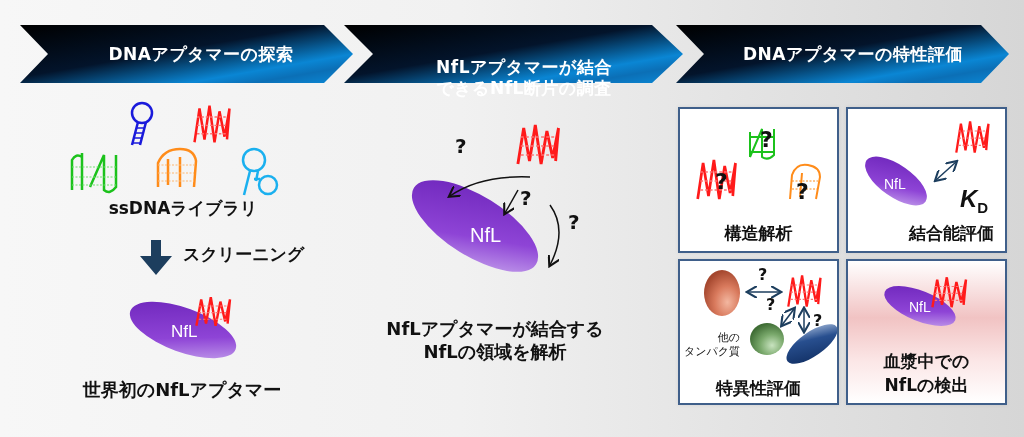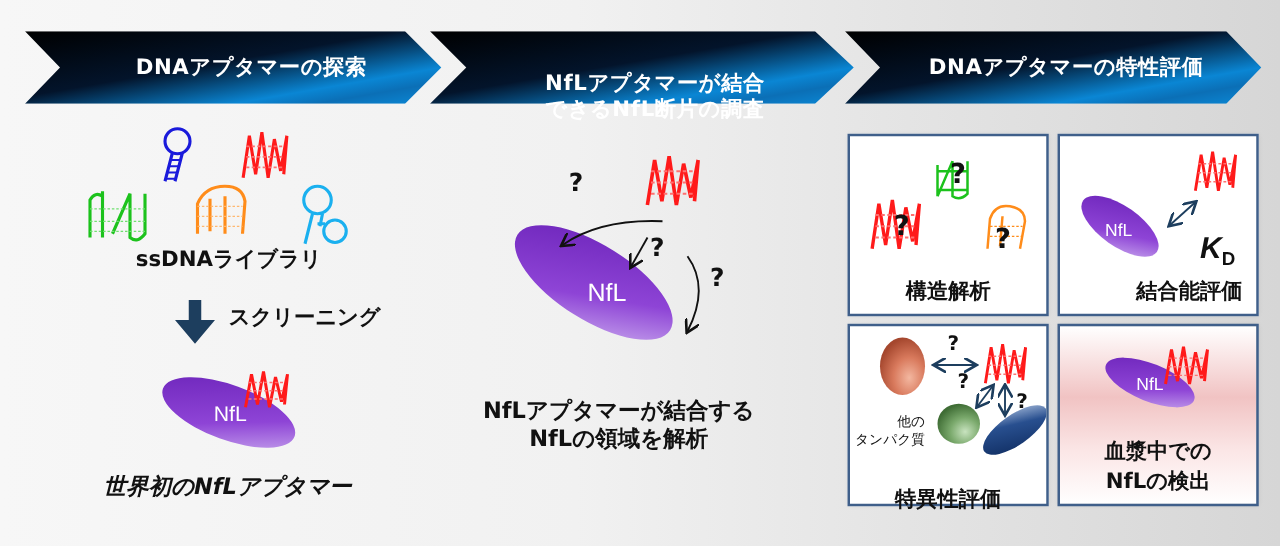--- a/index.html
+++ b/index.html
@@ -137,21 +137,21 @@
 <div class="label" style="left:183px; top:243px; text-align:center;">スクリーニング</div>
 
 <svg class="abs" style="left:120px; top:290px;" width="150" height="80">
   <ellipse cx="63" cy="40" rx="56" ry="22" transform="rotate(20 63 40)" fill="url(#purpleGrad)"></ellipse>
   <g transform="translate(74,5) scale(1.2,1.1)">
       <use href="#redAptamer"></use>
     </g>
 </svg>
 <div class="nfl-text" style="left:171px; top:322px; font-size:17px;">NfL</div>
 
-<div class="label" style="left:72px; top:379px; width:220px; font-size:18px;font-style:italic;">世界初のNfLアプタマー</div>
+<div class="label" style="left:72px; top:379px; width:220px; font-size:18px;">世界初のNfLアプタマー</div>
 
 <svg class="abs" style="left:400px; top:120px;" width="200" height="170">
   <ellipse cx="75" cy="106" rx="72" ry="30" transform="rotate(32 75 106)" fill="url(#purpleGrad)"></ellipse>
   <g transform="translate(115,2) scale(1.45,1.5)">
       <use href="#redAptamer"></use>
     </g>
   <path d="M130,57 Q80,55 50,76" fill="none" stroke="#111" stroke-width="1.5" marker-end="url(#ah)"></path>
   <path d="M118,70 L105,93" fill="none" stroke="#111" stroke-width="1.5" marker-end="url(#ah)"></path>
   <path d="M150,85 Q168,110 150,145" fill="none" stroke="#111" stroke-width="1.5" marker-end="url(#ah)"></path>
 </svg>
@@ -207,21 +207,21 @@
       </g>
     <line x1="68" y1="31" x2="100" y2="31" stroke="#1d3e5e" stroke-width="1.5" marker-start="url(#ahNavy)" marker-end="url(#ahNavy)"></line>
     <line x1="102" y1="64" x2="114" y2="48" stroke="#1d3e5e" stroke-width="1.5" marker-start="url(#ahNavy)" marker-end="url(#ahNavy)"></line>
     <line x1="124" y1="48" x2="124" y2="70" stroke="#1d3e5e" stroke-width="1.5" marker-start="url(#ahNavy)" marker-end="url(#ahNavy)"></line>
   </svg>
   <div class="q" style="left:78px; top:4px; font-size:16px;">?</div>
   <div class="q" style="left:86px; top:34px; font-size:16px;">?</div>
   <div class="q" style="left:133px; top:50px; font-size:16px;">?</div>
   <div class="abs" style="left:4px; top:70px; font-size:11px; line-height:14px; text-align:right; white-space:pre-line;">他の
 タンパク質</div>
-  <div class="box-label" style="top:128px;">特異性評価</div>
+  <div class="box-label" style="top:116px;">特異性評価</div>
 </div>
 
 <div class="box" style="left:846px; top:259px; width:157px; height:142px; background:url(#plasmaGrad); background:linear-gradient(180deg,#ffffff 0%,#f1c3c3 40%,#fbe6e6 70%,#ffffff 100%);">
   <svg class="abs" style="left:30px; top:10px;" width="110" height="70">
     <ellipse cx="42" cy="35" rx="38" ry="15" transform="rotate(22 42 35)" fill="url(#purpleGrad)"></ellipse>
     <g transform="translate(52,4) scale(1.2,1.15)">
         <use href="#redAptamer"></use>
       </g>
   </svg>
   <div class="nfl-text" style="left:61px; top:38px; font-size:14px;">NfL</div>

